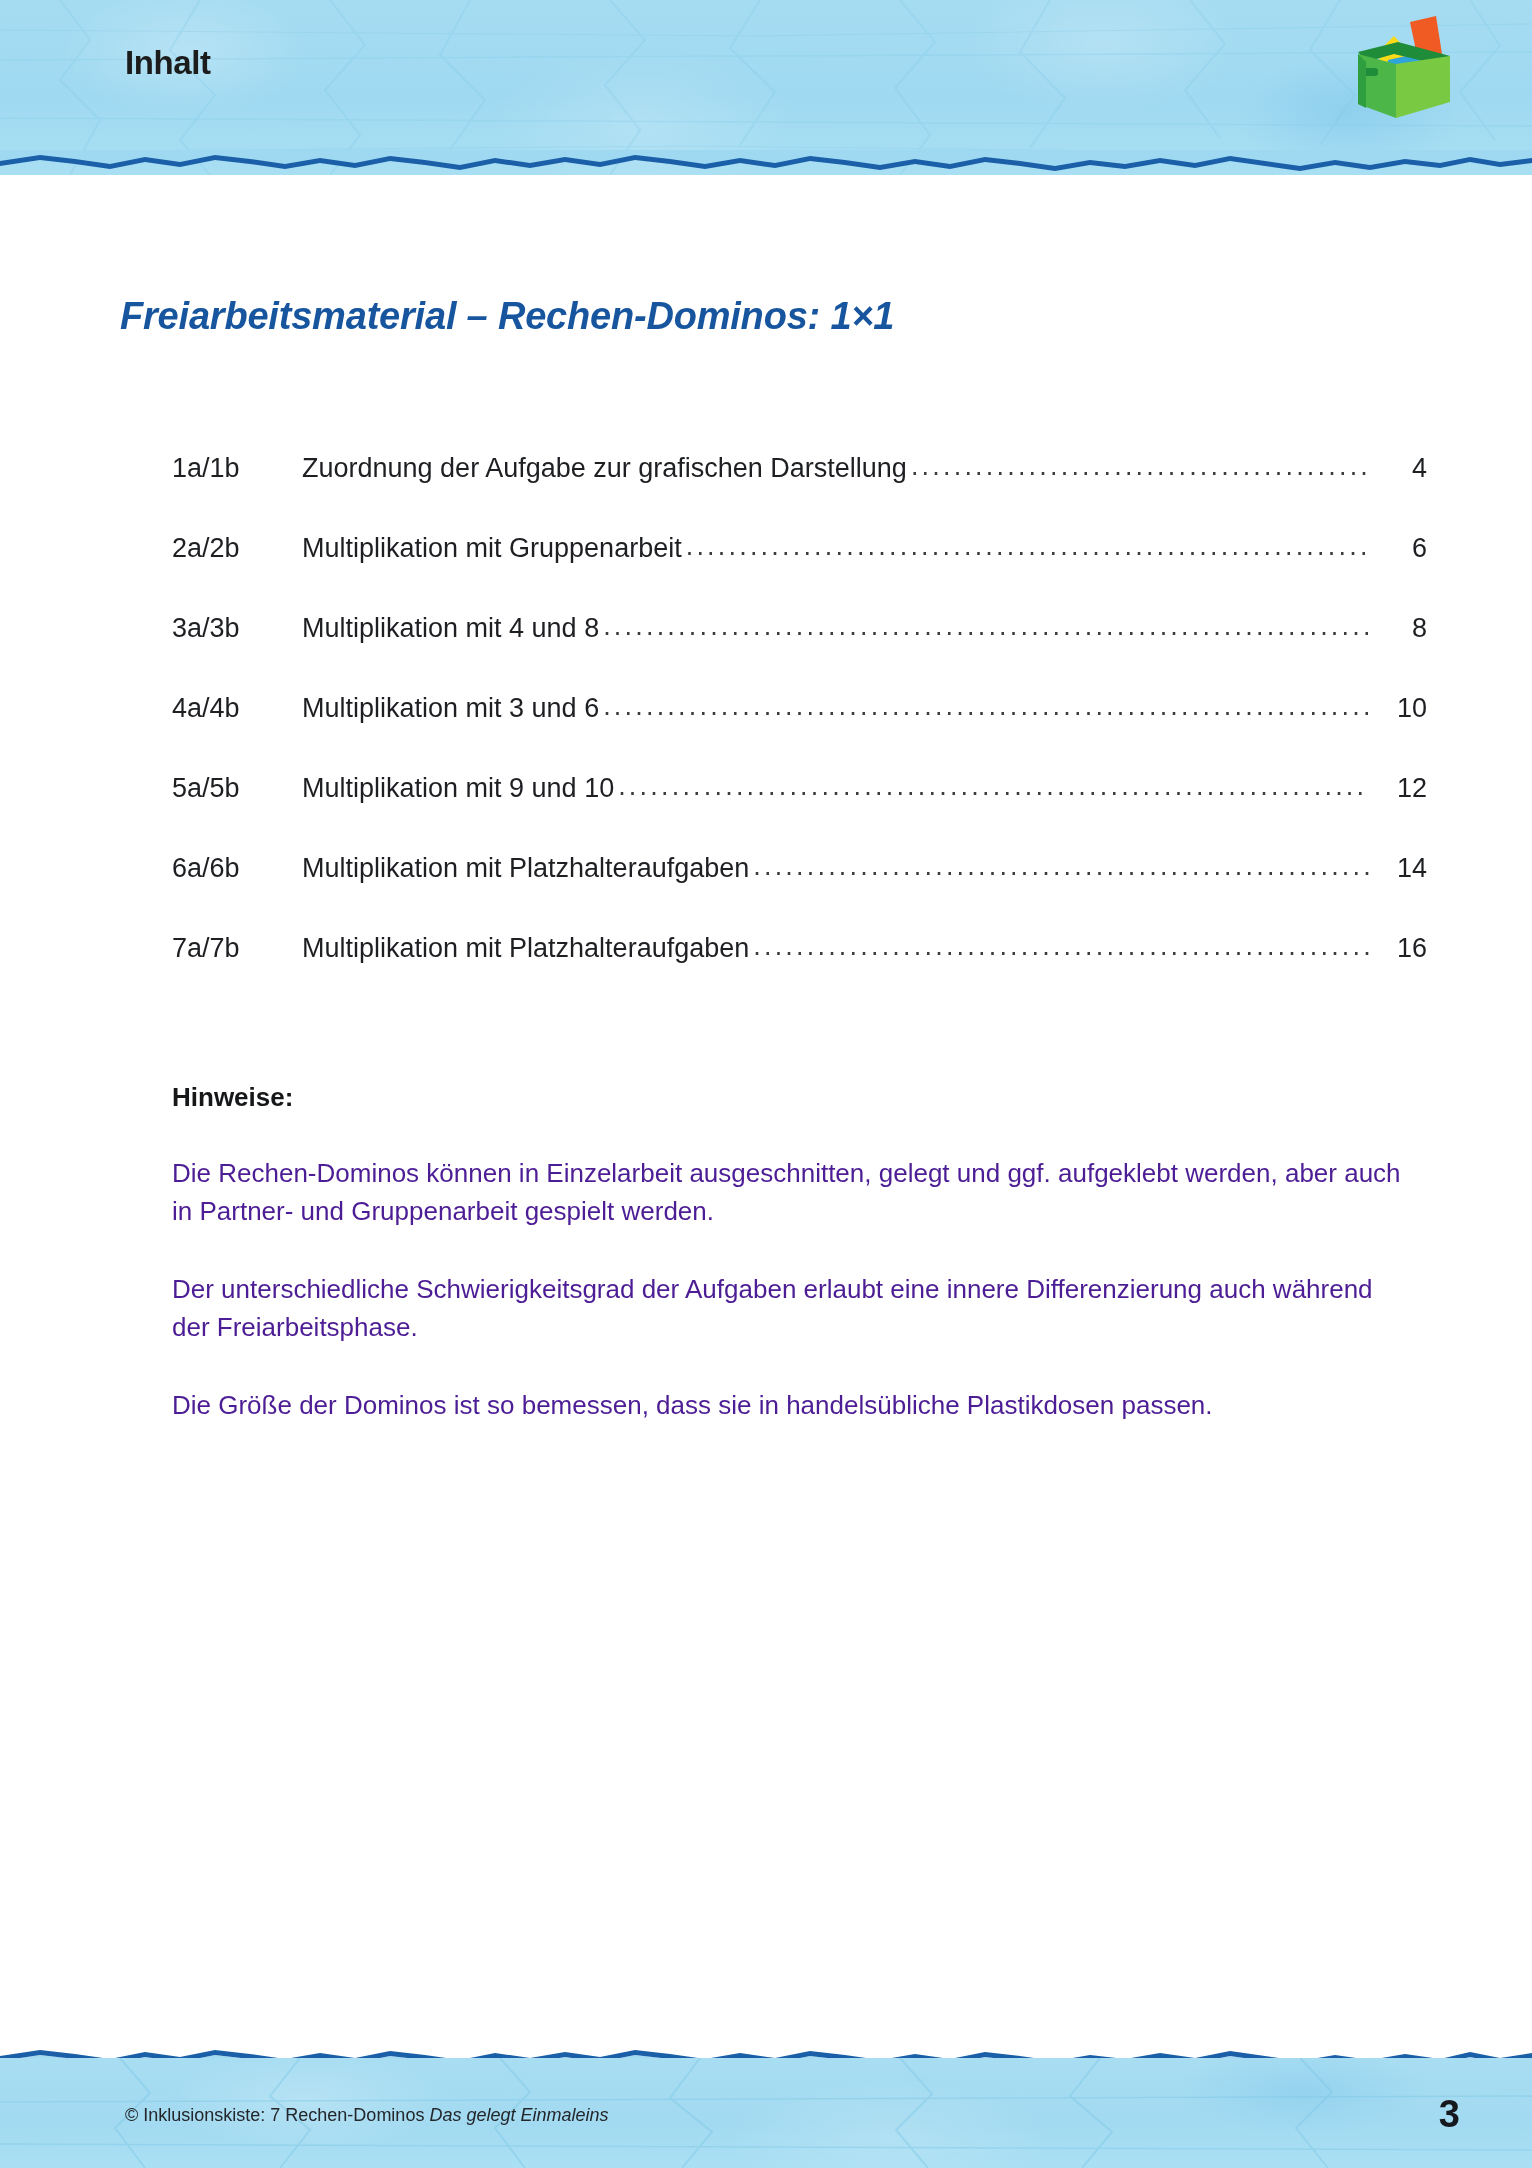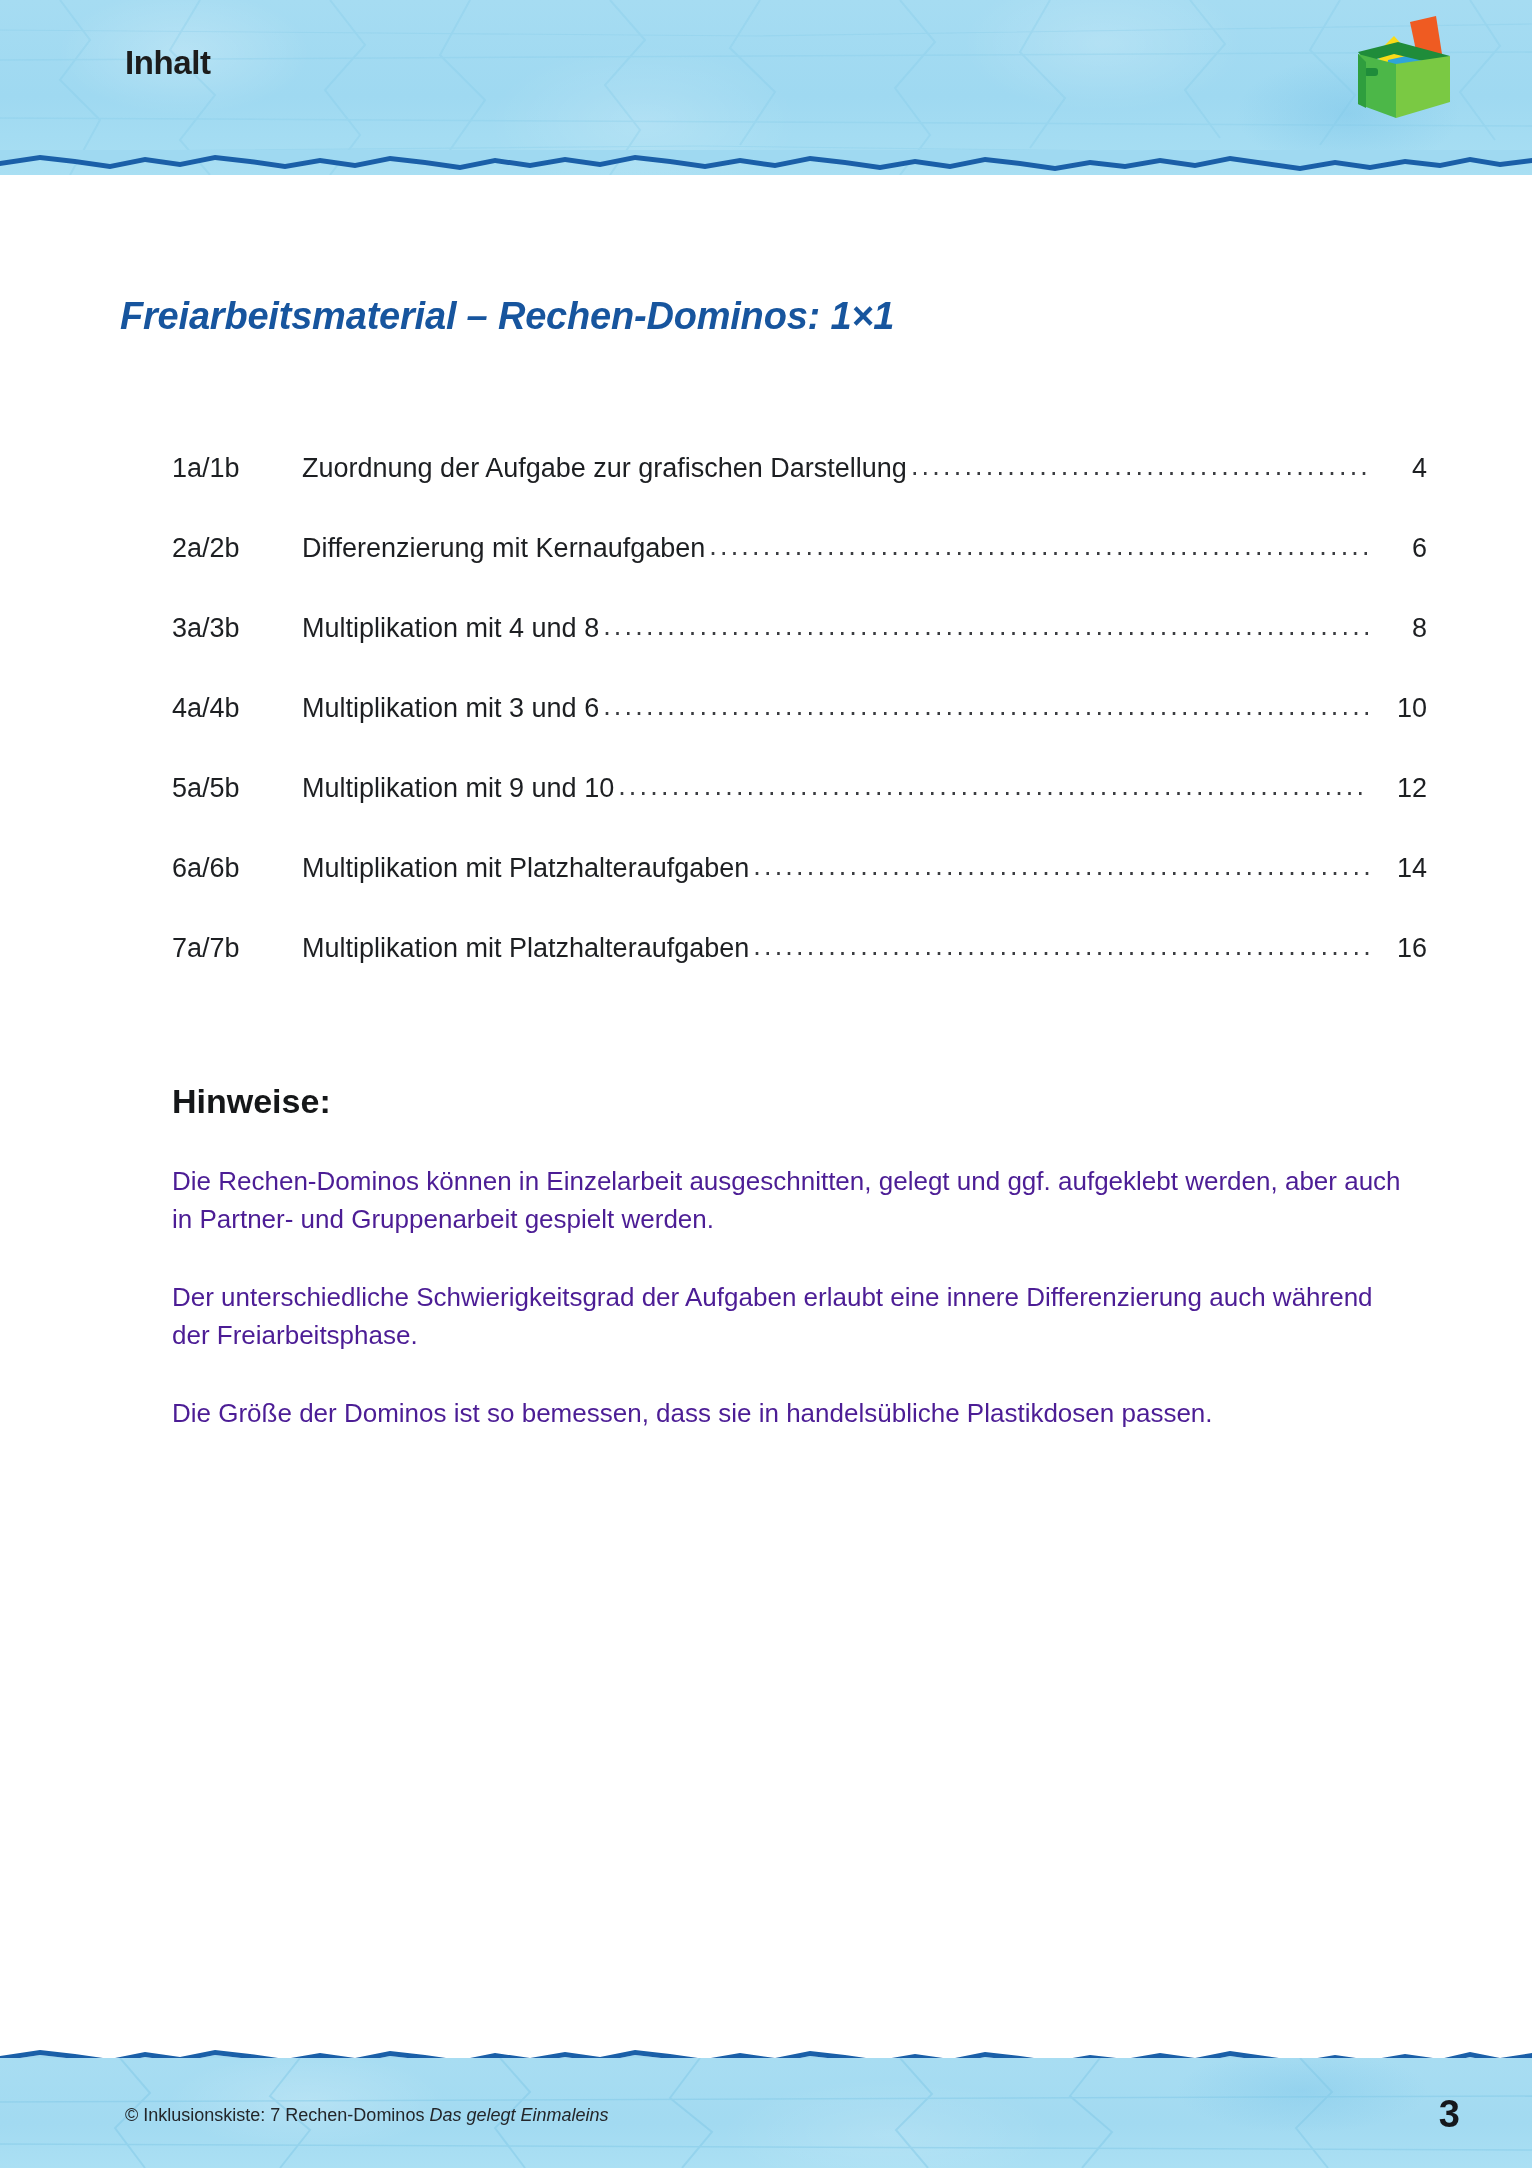--- a/index.html
+++ b/index.html
@@ -152,21 +152,21 @@
     white-space:nowrap;
   }
 
   
   .notes {
     margin-left:172px;
     margin-top:118px;
     width:1230px;
   }
   .notes-heading {
-    font-size:34px;
+    font-size:26px;
     font-weight:bold;
     color:#151719;
     margin-bottom:42px;
     font-family:"Liberation Sans", sans-serif;
   }
   .notes-para {
     font-size:26px;
     line-height:1.46;
     color:#4c1d95;
     margin-bottom:40px;
@@ -245,21 +245,21 @@
 
     <div class="toc-row">
       <span class="toc-label">1a/1b</span>
       <span class="toc-text">Zuordnung der Aufgabe zur grafischen Darstellung</span>
       <span class="toc-dots">................................................................................................</span>
       <span class="toc-page">4</span>
     </div>
 
     <div class="toc-row">
       <span class="toc-label">2a/2b</span>
-      <span class="toc-text">Differenzierung mit Kernaufgaben</span>
+      <span class="toc-text">Multiplikation mit Gruppenarbeit</span>
       <span class="toc-dots">................................................................................................</span>
       <span class="toc-page">6</span>
     </div>
 
     <div class="toc-row">
       <span class="toc-label">3a/3b</span>
       <span class="toc-text">Multiplikation mit 4 und 8</span>
       <span class="toc-dots">................................................................................................</span>
       <span class="toc-page">8</span>
     </div>

